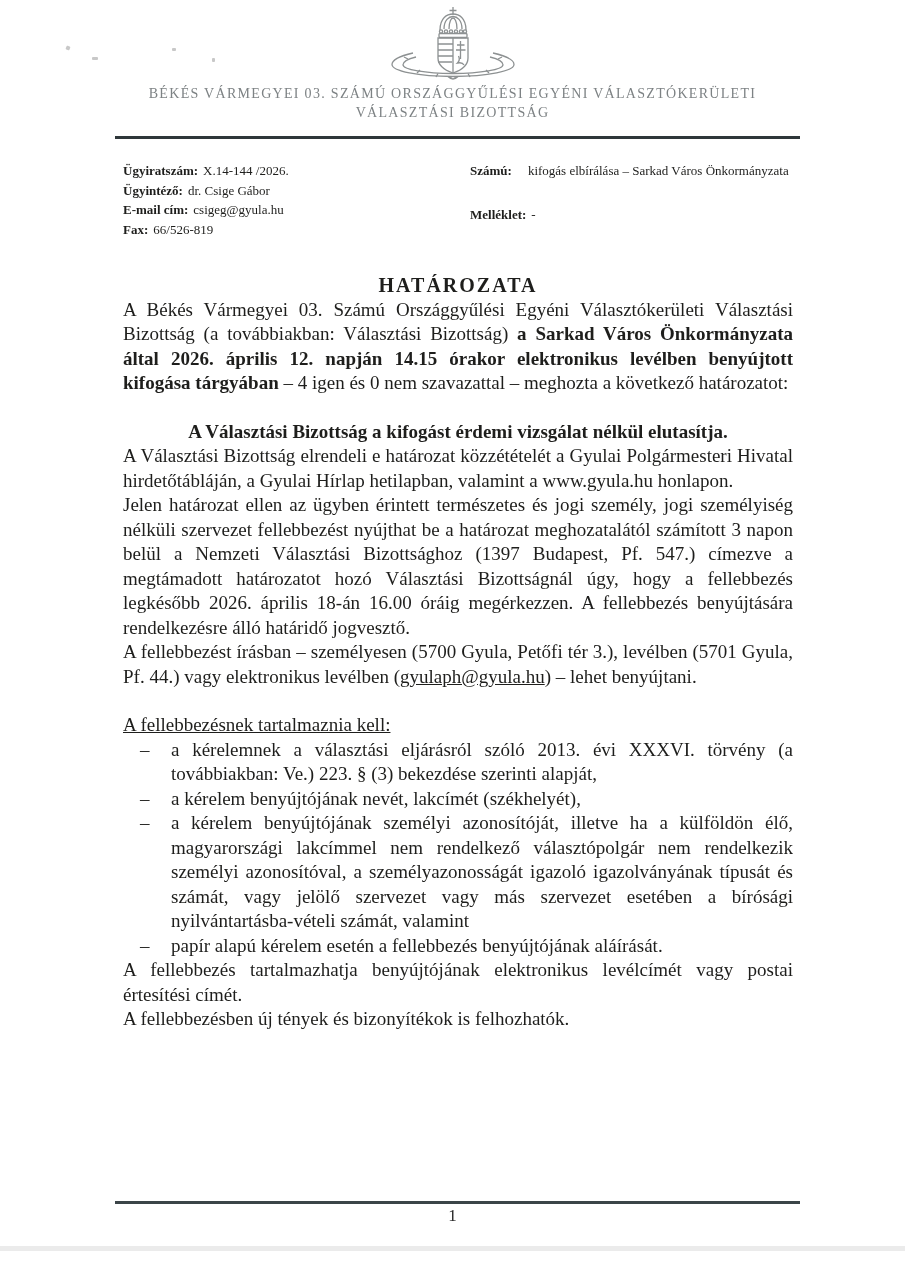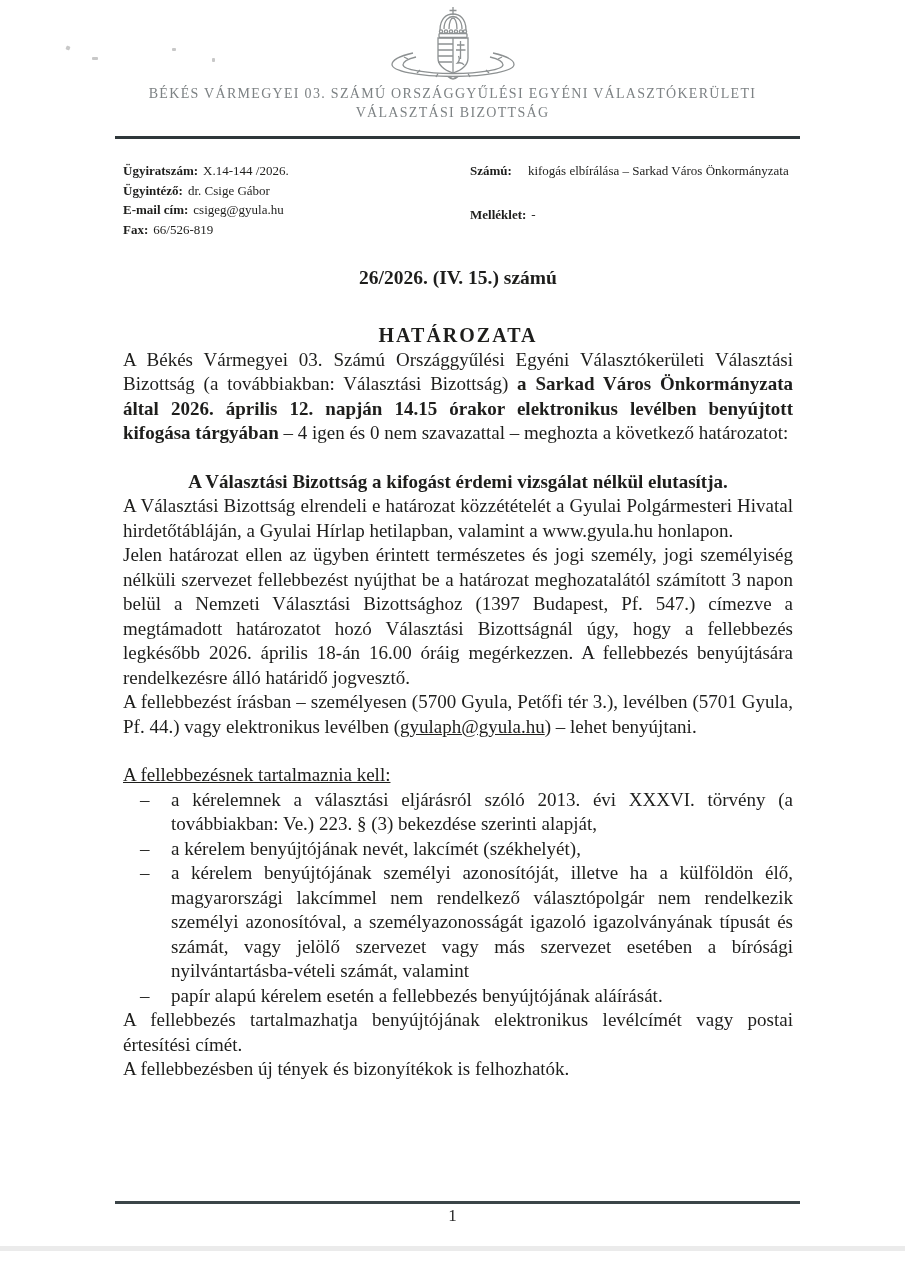--- a/index.html
+++ b/index.html
@@ -106,21 +106,20 @@
         <div><span class="b">E-mail cím:</span><span class="meta-val">csigeg@gyula.hu</span></div>
         <div><span class="b">Fax:</span><span class="meta-val">66/526-819</span></div>
       </div>
       <div class="meta-right">
         <div><span class="b">Számú:</span><span class="targy-val">kifogás elbírálása – Sarkad Város Önkormányzata</span></div>
         <div class="melleklet-row"><span class="b">Melléklet:</span><span class="meta-val">-</span></div>
       </div>
     </div>
 
     <div class="title-block">
-      <div>26/2026. (IV. 15.) számú</div>
     </div>
     <div class="hatarozata">HATÁROZATA</div>
 
     <div class="para"><span>A Békés Vármegyei 03. Számú Országgyűlési Egyéni Választókerületi Választási Bizottság (a továbbiakban: Választási Bizottság) </span><span class="b">a Sarkad Város Önkormányzata által 2026. április 12. napján 14.15 órakor elektronikus levélben benyújtott kifogása tárgyában</span><span> – 4 igen és 0 nem szavazattal – meghozta a következő határozatot:</span></div>
 
     <div class="decision">A Választási Bizottság a kifogást érdemi vizsgálat nélkül elutasítja.</div>
 
     <div class="para">A Választási Bizottság elrendeli e határozat közzétételét a Gyulai Polgármesteri Hivatal hirdetőtábláján, a Gyulai Hírlap hetilapban, valamint a www.gyula.hu honlapon.</div>
 
     <div class="para">Jelen határozat ellen az ügyben érintett természetes és jogi személy, jogi személyiség nélküli szervezet fellebbezést nyújthat be a határozat meghozatalától számított 3 napon belül a Nemzeti Választási Bizottsághoz (1397 Budapest, Pf. 547.) címezve a megtámadott határozatot hozó Választási Bizottságnál úgy, hogy a fellebbezés legkésőbb 2026. április 18-án 16.00 óráig megérkezzen. A fellebbezés benyújtására rendelkezésre álló határidő jogvesztő.</div>

